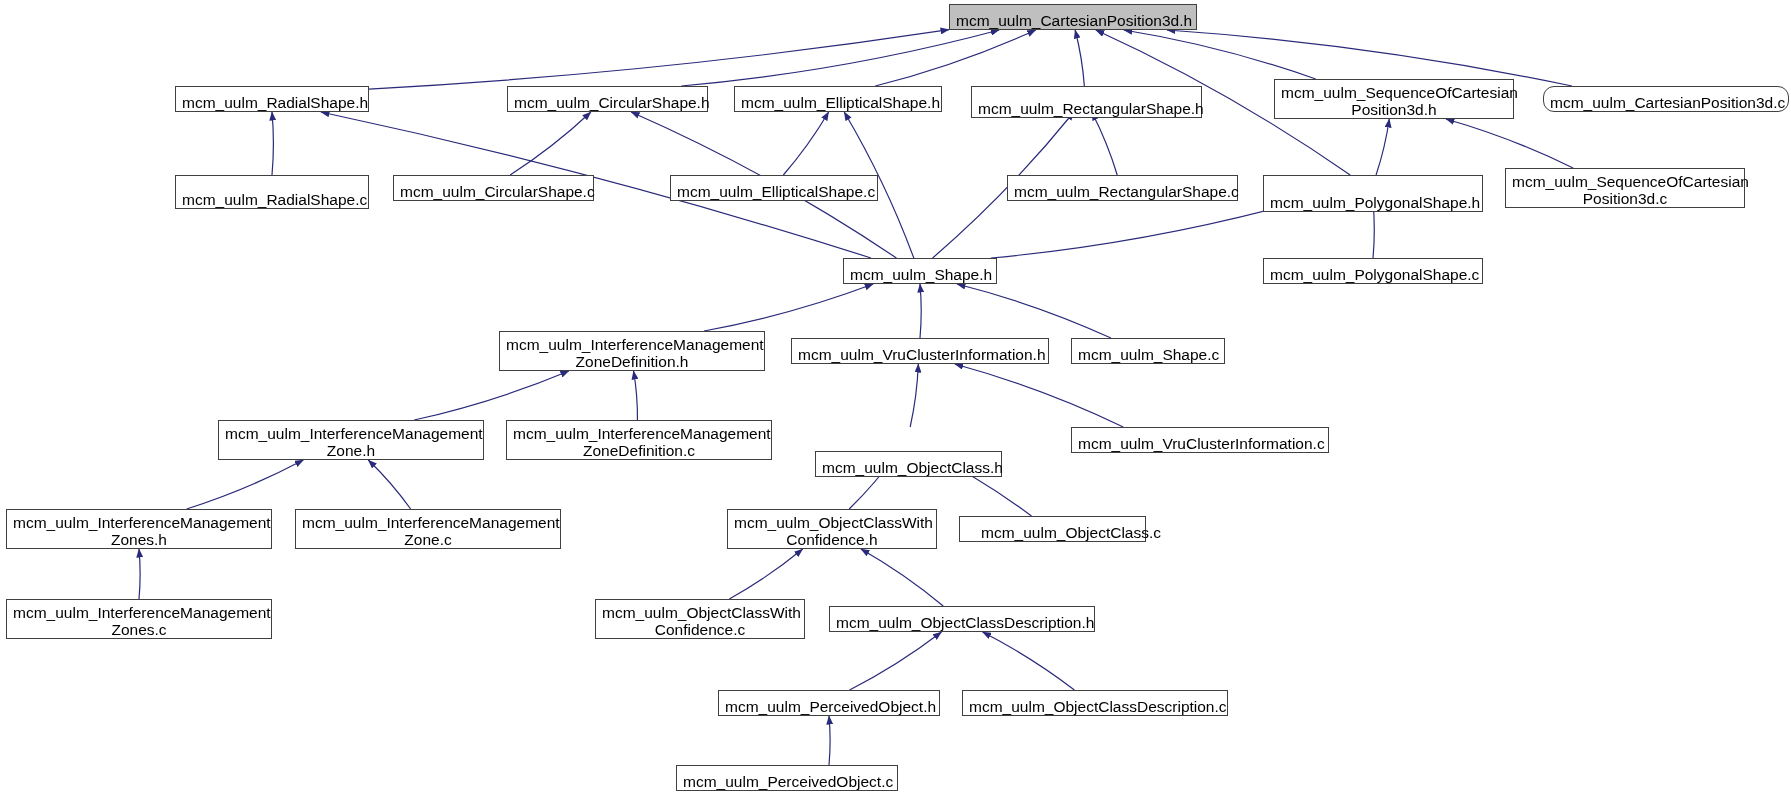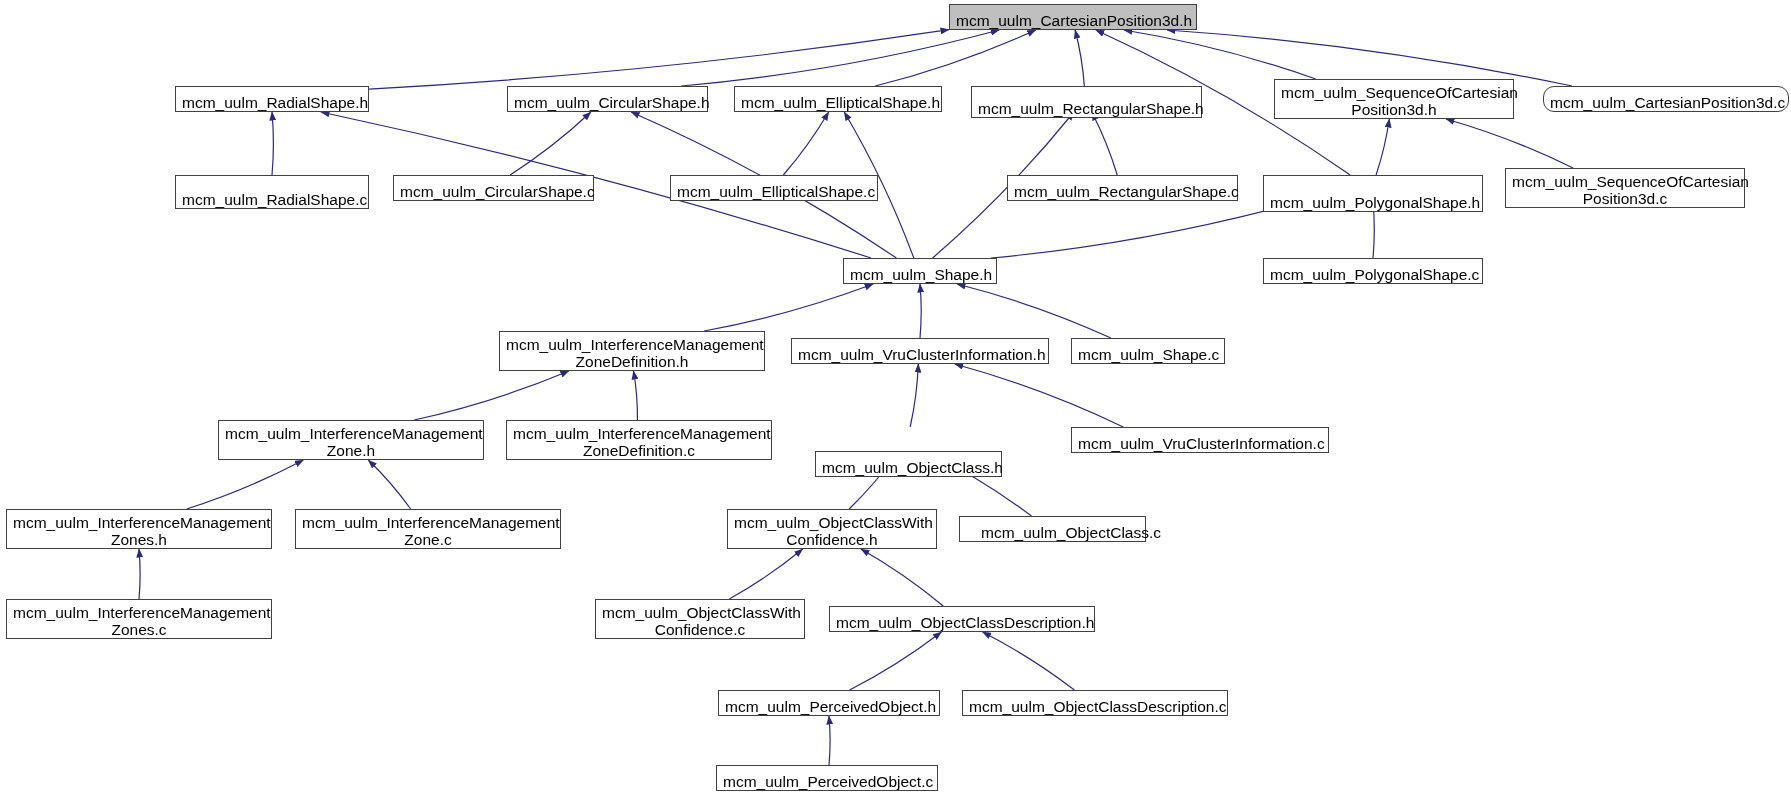--- a/index.html
+++ b/index.html
@@ -140,15 +140,15 @@
       <div class="node thick" style="left: 727px; top: 509px; width: 210px; height: 40px;"><span class="node-label">mcm_uulm_ObjectClassWith
 Confidence.h</span></div>
       <div class="node thick" style="left: 959px; top: 516px; width: 187px; height: 26px; padding-left: 15px;"><span class="node-label">mcm_uulm_ObjectClass.c</span></div>
       <div class="node thick" style="left: 6px; top: 599px; width: 266px; height: 40px;"><span class="node-label">mcm_uulm_InterferenceManagement
 Zones.c</span></div>
       <div class="node thick" style="left: 595px; top: 599px; width: 210px; height: 40px;"><span class="node-label">mcm_uulm_ObjectClassWith
 Confidence.c</span></div>
       <div class="node thick" style="left: 829px; top: 606px; width: 266px; height: 26px;"><span class="node-label">mcm_uulm_ObjectClassDescription.h</span></div>
       <div class="node thick" style="left: 718px; top: 690px; width: 222px; height: 26px;"><span class="node-label">mcm_uulm_PerceivedObject.h</span></div>
       <div class="node thick" style="left: 962px; top: 690px; width: 266px; height: 26px;"><span class="node-label">mcm_uulm_ObjectClassDescription.c</span></div>
-      <div class="node thick" style="left: 716px; top: 765px; width: 222px; height: 26px;"><span class="node-label">mcm_uulm_PerceivedObject.c</span></div>
+      <div class="node thick" style="left: 676px; top: 765px; width: 222px; height: 26px;"><span class="node-label">mcm_uulm_PerceivedObject.c</span></div>
     </div>
 </div>
 
 </body></html>

